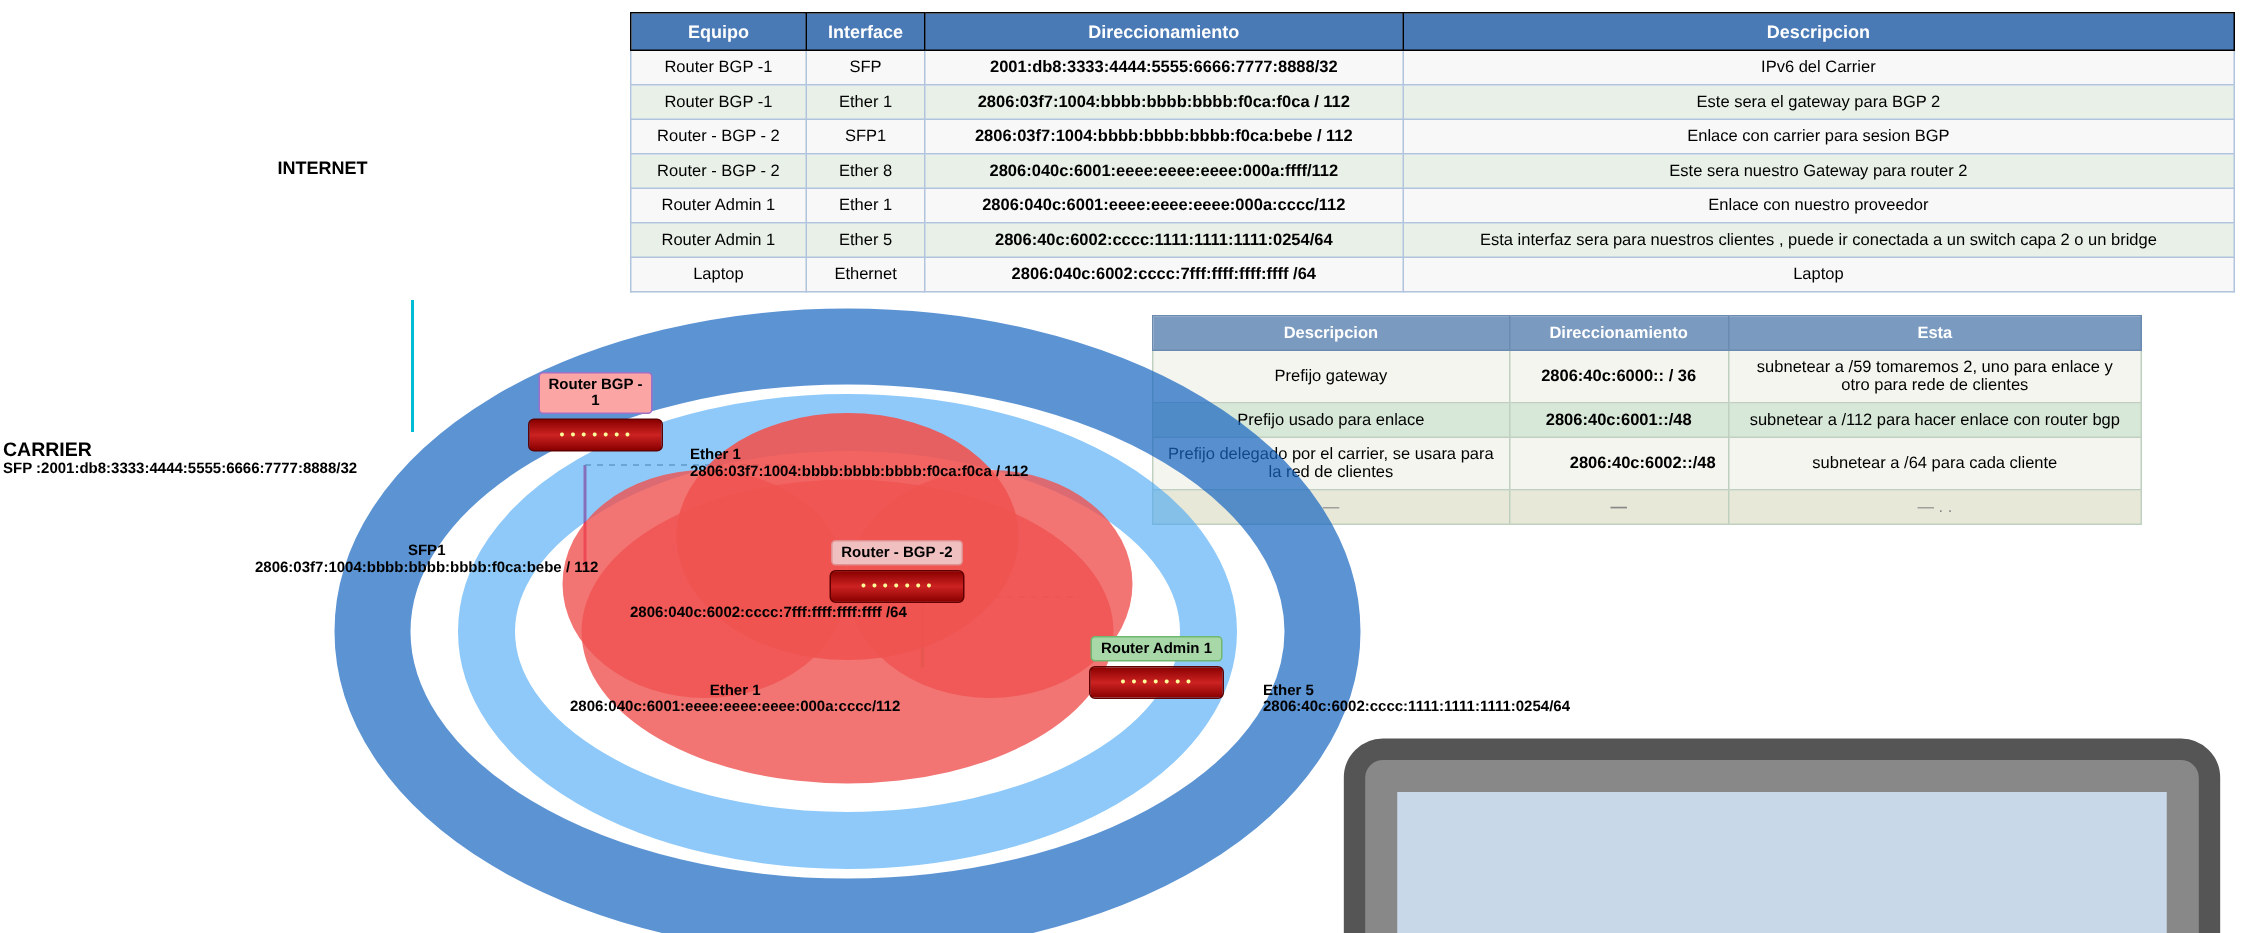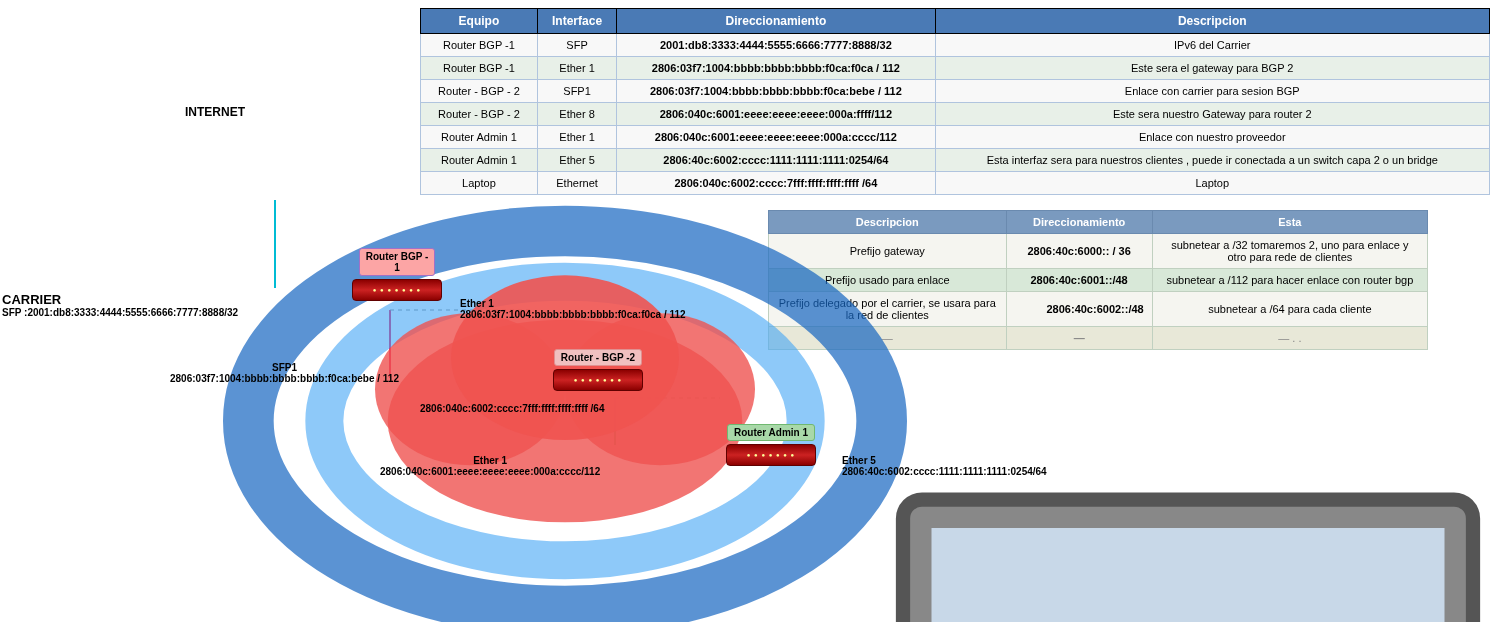--- a/index.html
+++ b/index.html
@@ -225,21 +225,21 @@
     <tr>
       <th>Descripcion</th>
       <th>Direccionamiento</th>
       <th>Esta</th>
     </tr>
   </thead>
   <tbody id="sec-table-body">
   <tr>
         <td>Prefijo gateway</td>
         <td style="font-weight: bold;">2806:40c:6000:: / 36</td>
-        <td>subnetear a /32  tomaremos 2, uno para enlace y otro para rede de clientes</td>
+        <td>subnetear a /59  tomaremos 2, uno para enlace y otro para rede de clientes</td>
       </tr>
       <tr>
         <td>Prefijo usado para enlace</td>
         <td style="font-weight: bold;">2806:40c:6001::/48</td>
         <td>subnetear a /112 para hacer enlace con router bgp</td>
       </tr>
       <tr>
         <td>Prefijo delegado por el carrier, se usara para la red de clientes</td>
         <td style="font-weight: bold; padding-left: 40px;">2806:40c:6002::/48</td>
         <td>subnetear a /64 para cada cliente</td>
@@ -292,21 +292,21 @@
   <div class="router-box" style="top:248px;left:352px;">
     <div class="router-label">Router BGP -<br>1</div>
     <div class="router-img"></div>
   </div>
 
   <div style="position:absolute;top:298px;left:460px;font-size:10px;font-weight:bold;">
     <div>Ether 1</div>
     <div>2806:03f7:1004:bbbb:bbbb:bbbb:f0ca:f0ca / 112</div>
   </div>
 
-  <div class="router-box" style="top:349px;left:553px;">
+  <div class="router-box" style="top:360px;left:553px;">
     <div class="router-label-pink">Router - BGP -2</div>
     <div class="router-img"></div>
   </div>
 
   <div style="position:absolute;top:362px;left:170px;font-size:10px;font-weight:bold;text-align:center;">
     <div>SFP1</div>
     <div>2806:03f7:1004:bbbb:bbbb:bbbb:f0ca:bebe / 112</div>
   </div>
 
 

